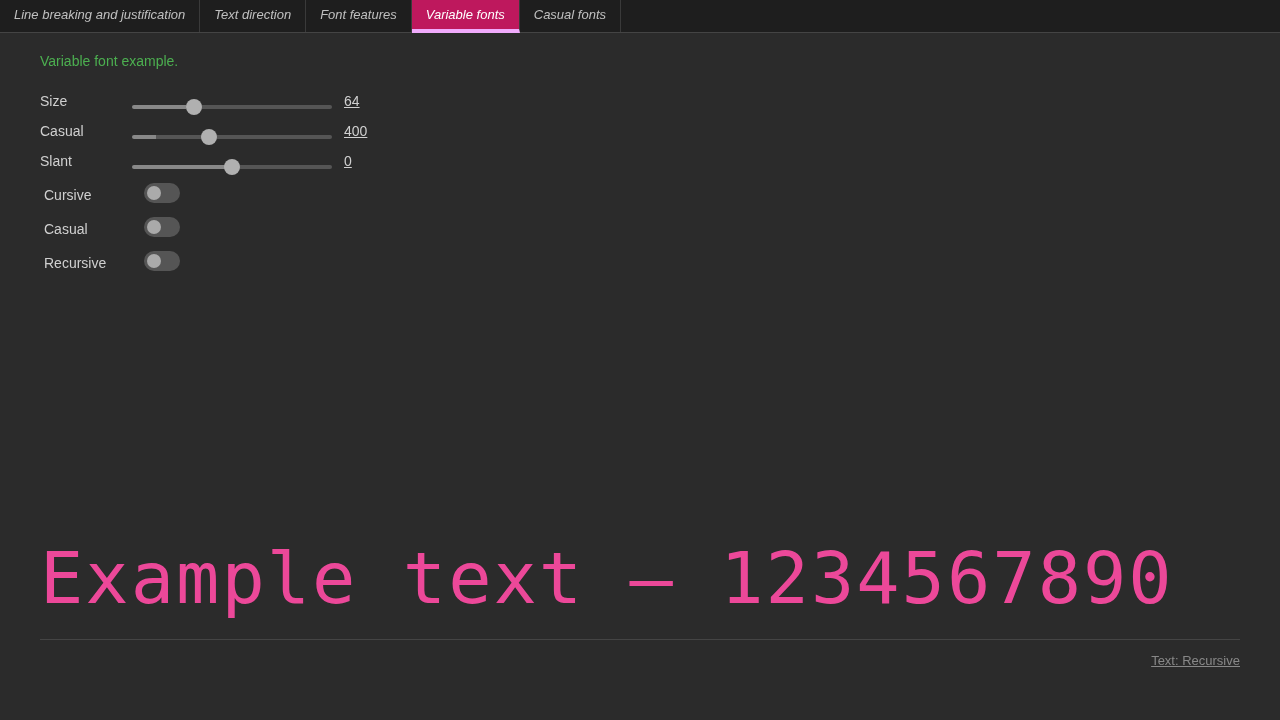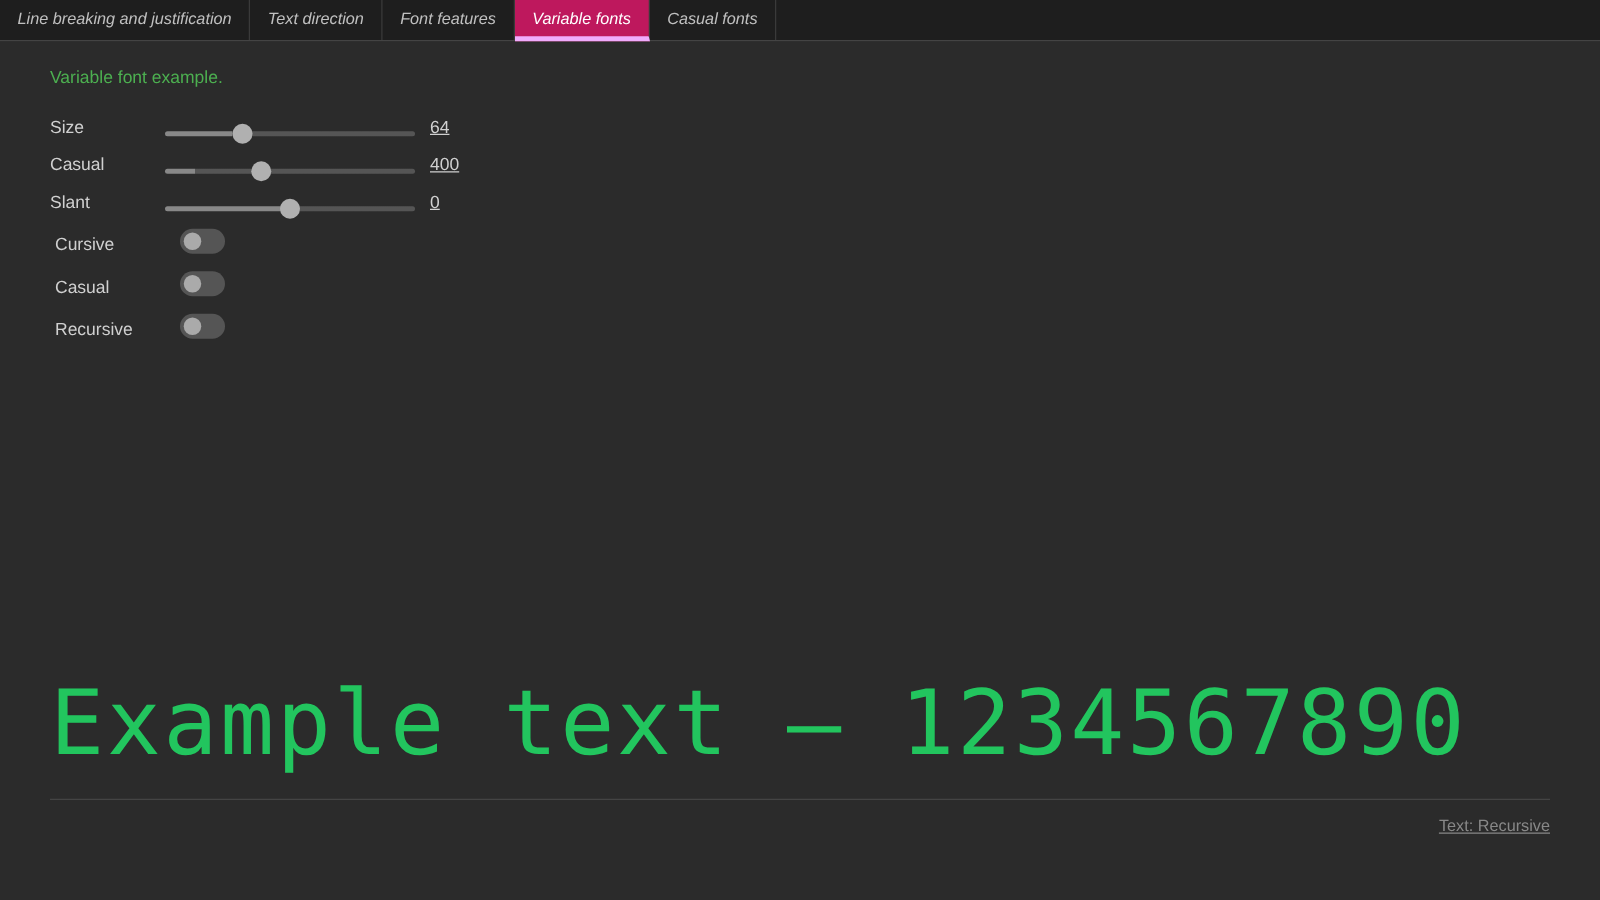--- a/index.html
+++ b/index.html
@@ -165,21 +165,21 @@
     .example-text-area {
       position: absolute;
       bottom: 100px;
       left: 0;
       right: 0;
       padding: 0 40px;
     }
 
     .example-text {
       font-size: 72px;
-      color: #22c55e;
+      color: #ec4899;
       font-family: monospace;
       letter-spacing: 2px;
       font-weight: 400;
     }
 
     
     .divider {
       position: absolute;
       bottom: 80px;
       left: 40px;

